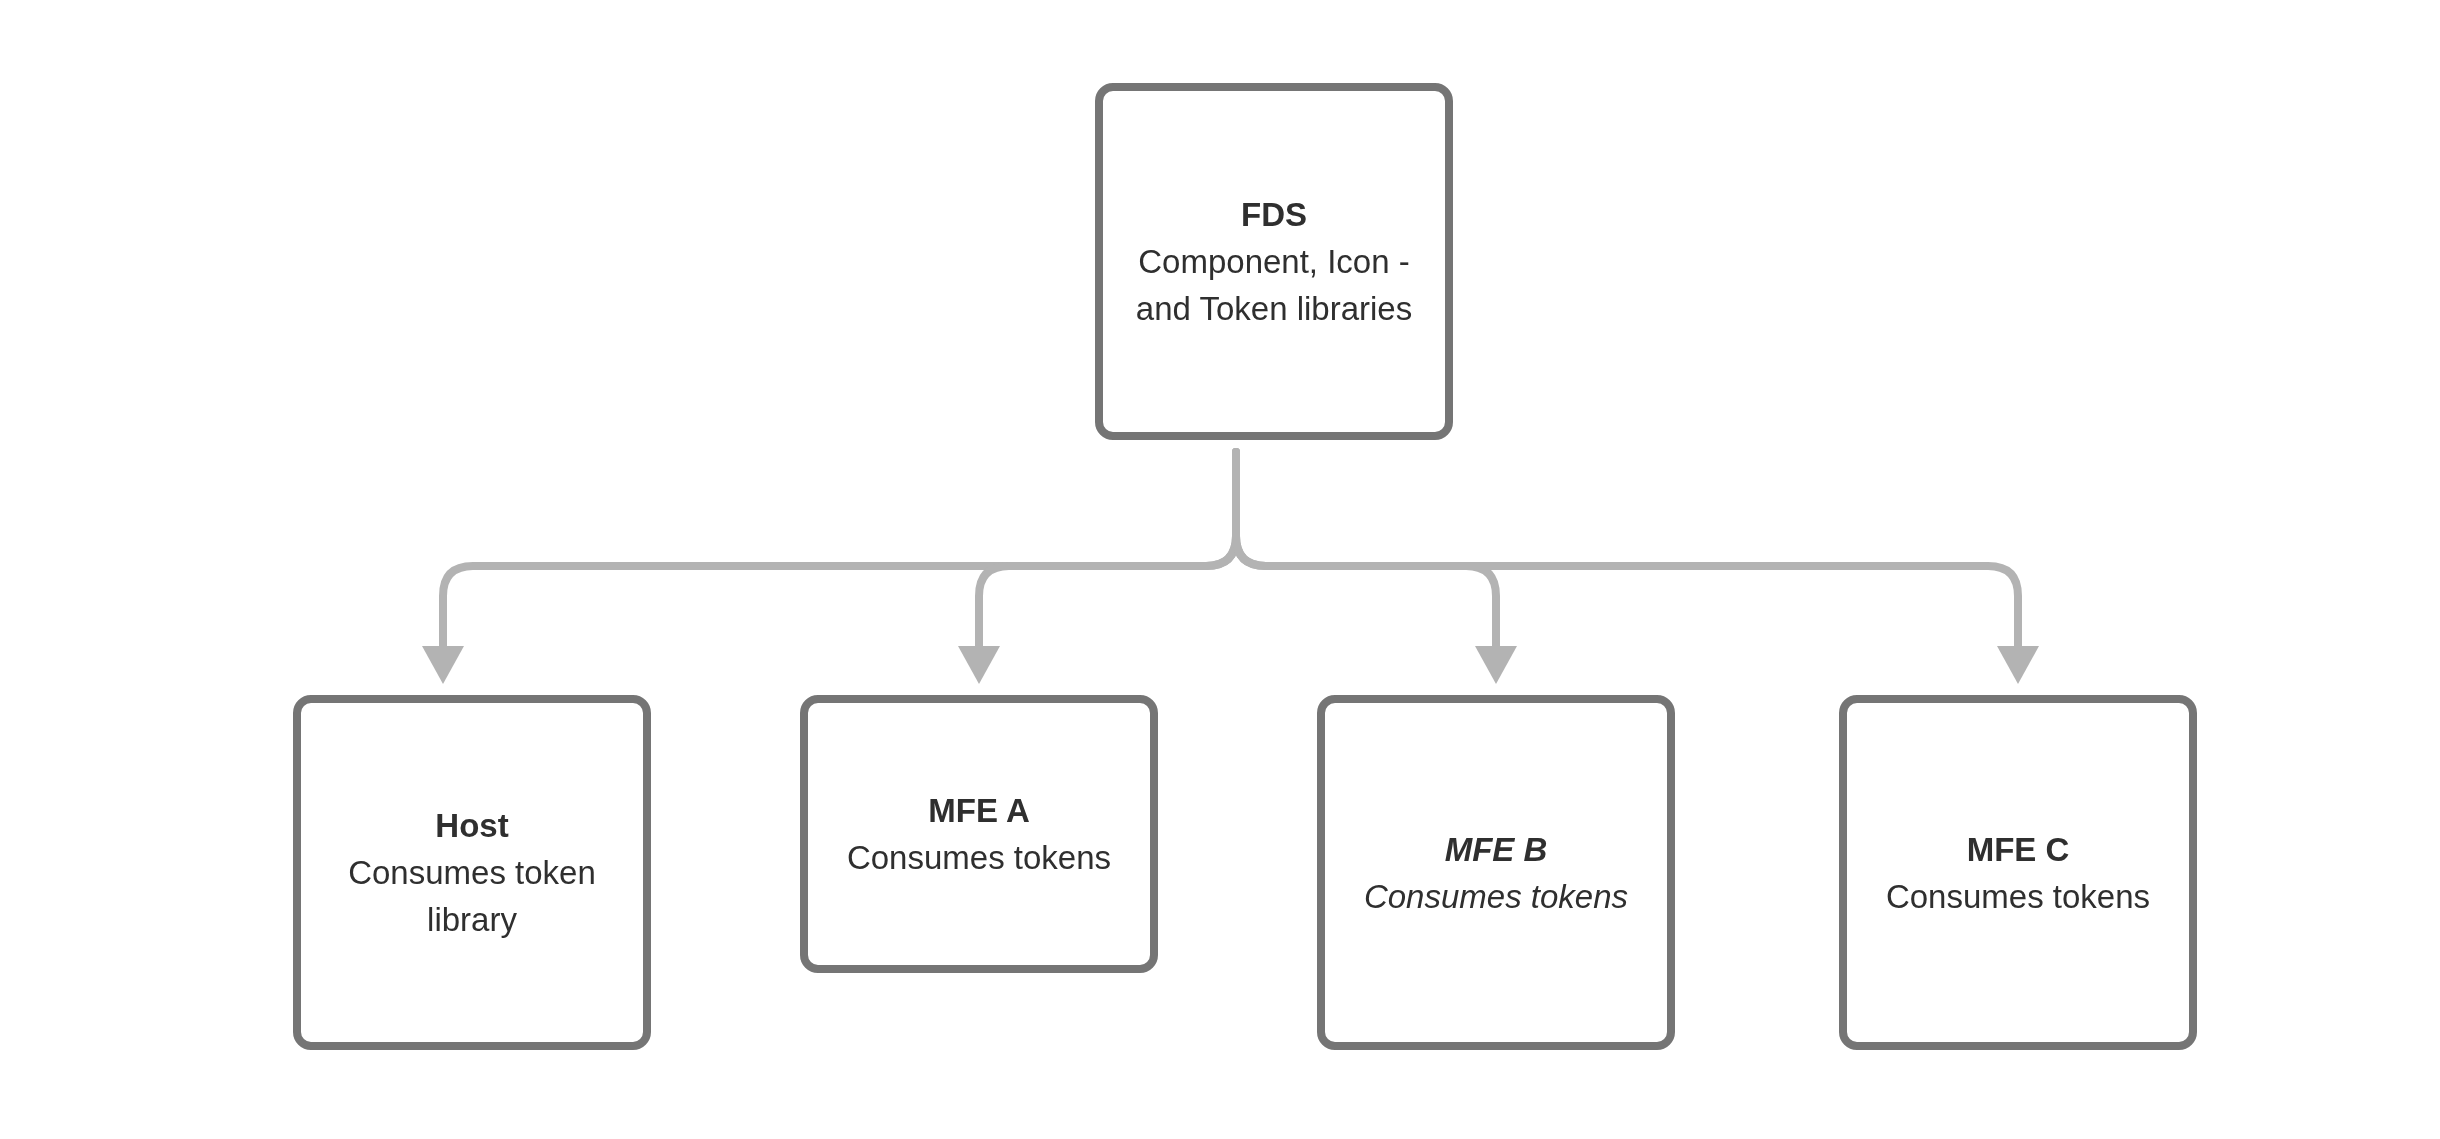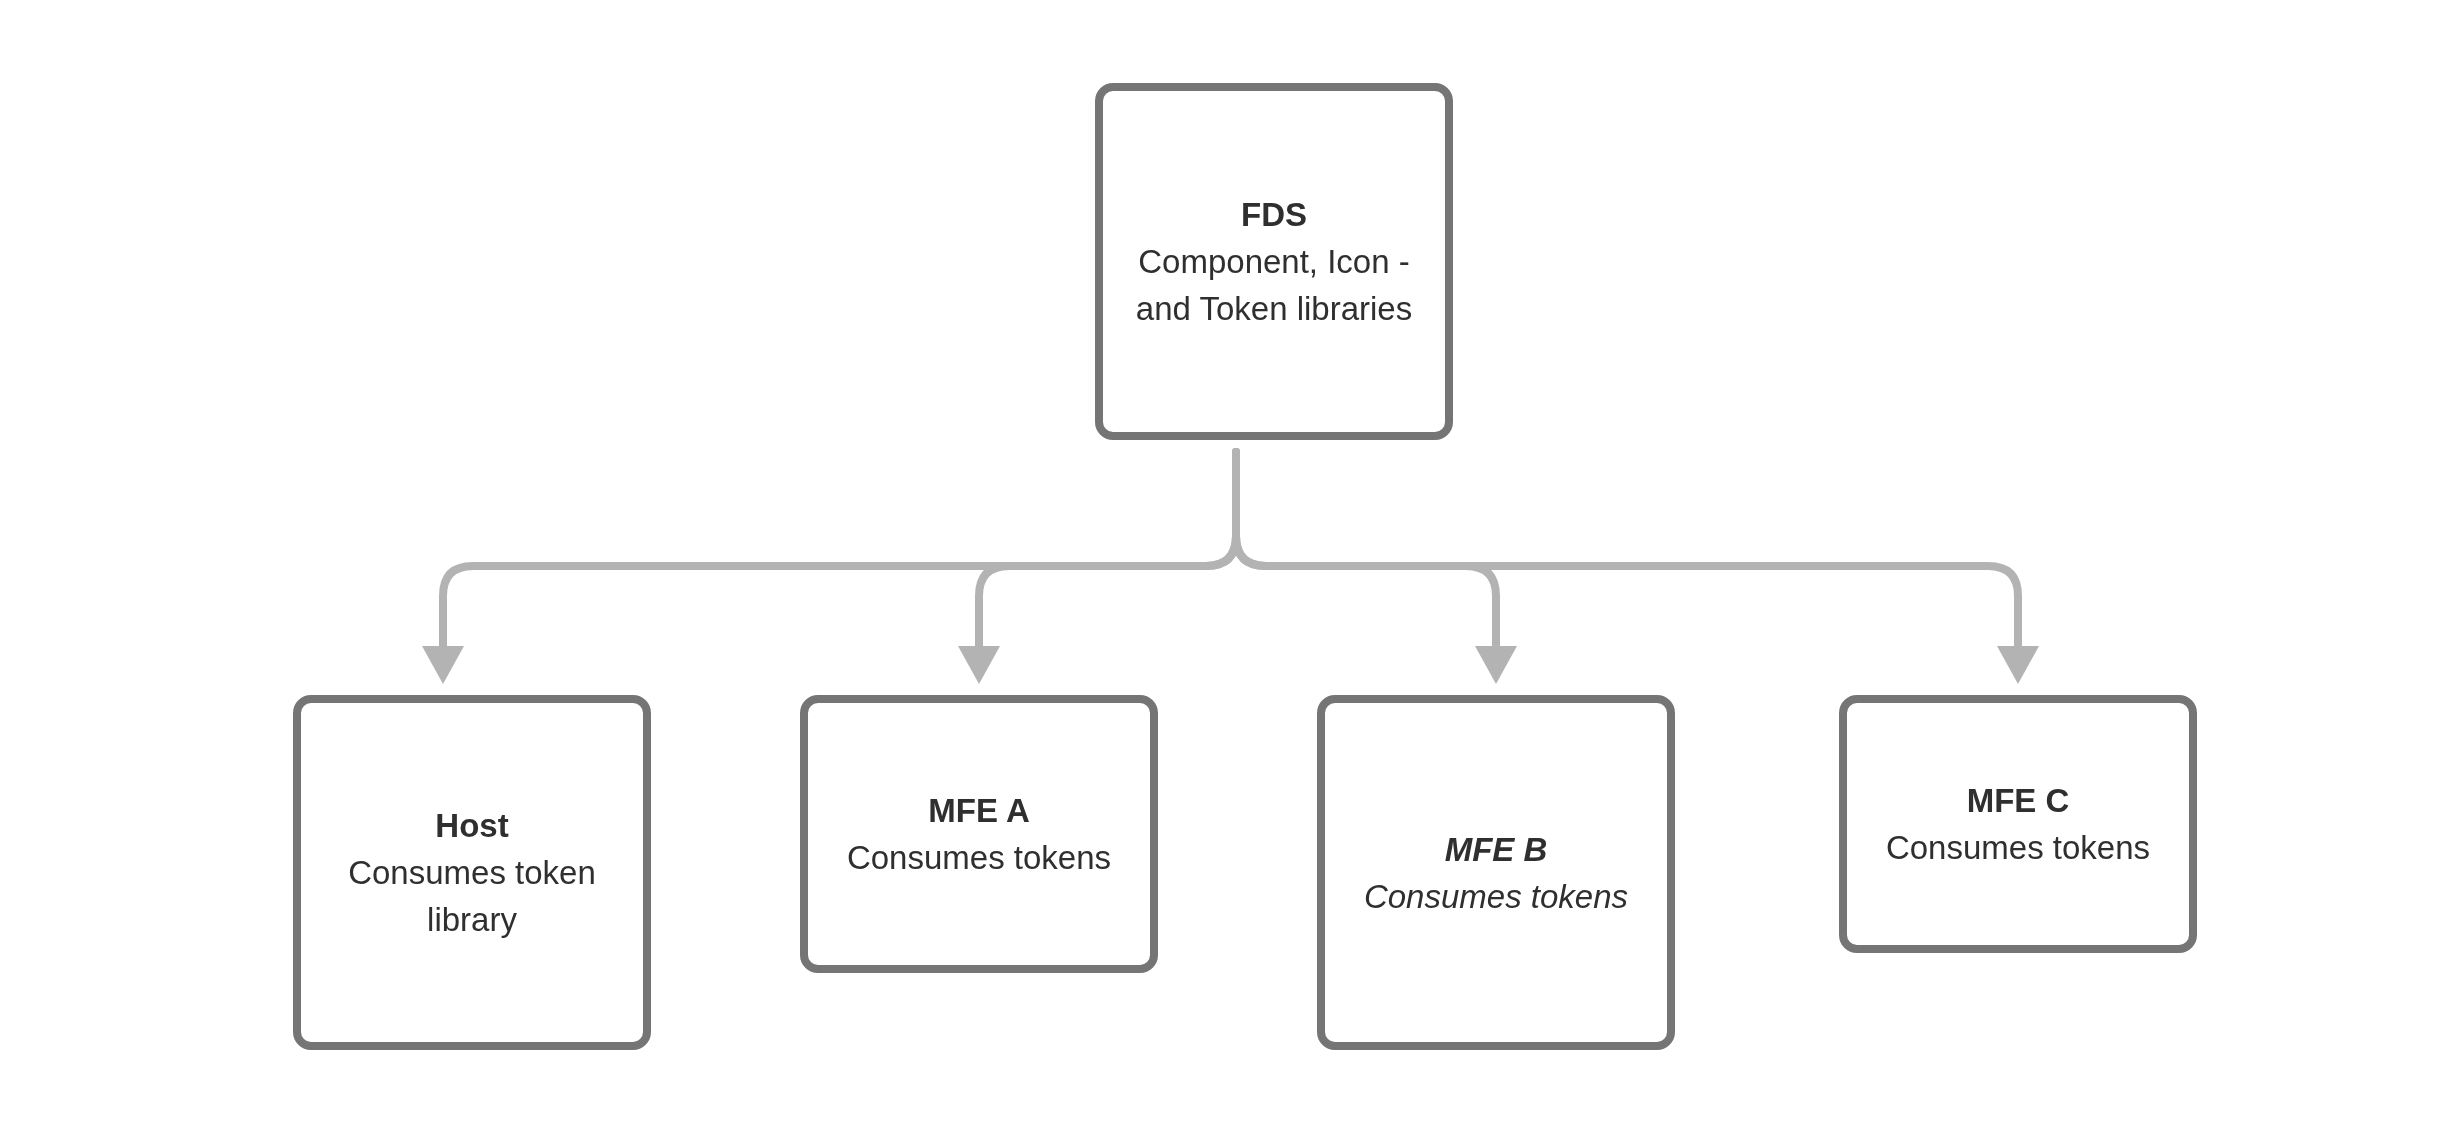--- a/index.html
+++ b/index.html
@@ -35,21 +35,21 @@
     color: #2f2f2f;
     font-size: 33px;
     line-height: 47px;
   }
   .node-title { font-weight: 700; }
   .node-line { font-weight: 400; }
   #node-fds   { left: 1057px; top: 83px; margin-left: 38px;  }
   #node-host  { left: 264px;  top: 695px; height: 355px; margin-left: 29px; }
   #node-mfe-a { left: 800px;  top: 695px; height: 278px; }
   #node-mfe-b { left: 1317px; top: 695px; height: 355px; font-style: italic; }
-  #node-mfe-c { left: 1839px; top: 695px; height: 258px; }
+  #node-mfe-c { left: 1839px; top: 695px; height: 355px; }
 </style>
 </head>
 <body>
 
 <div id="diagram">
 
   <svg class="connectors" width="2440" height="1139" viewBox="0 0 2440 1139">
 
     <path class="edge" d="M 1236 452 V 536 Q 1236 566 1206 566 H 473 Q 443 566 443 596 V 648" stroke="#b3b3b3"></path>
     <path class="edge" d="M 1236 452 V 536 Q 1236 566 1206 566 H 1009 Q 979 566 979 596 V 648" stroke="#b3b3b3"></path>

